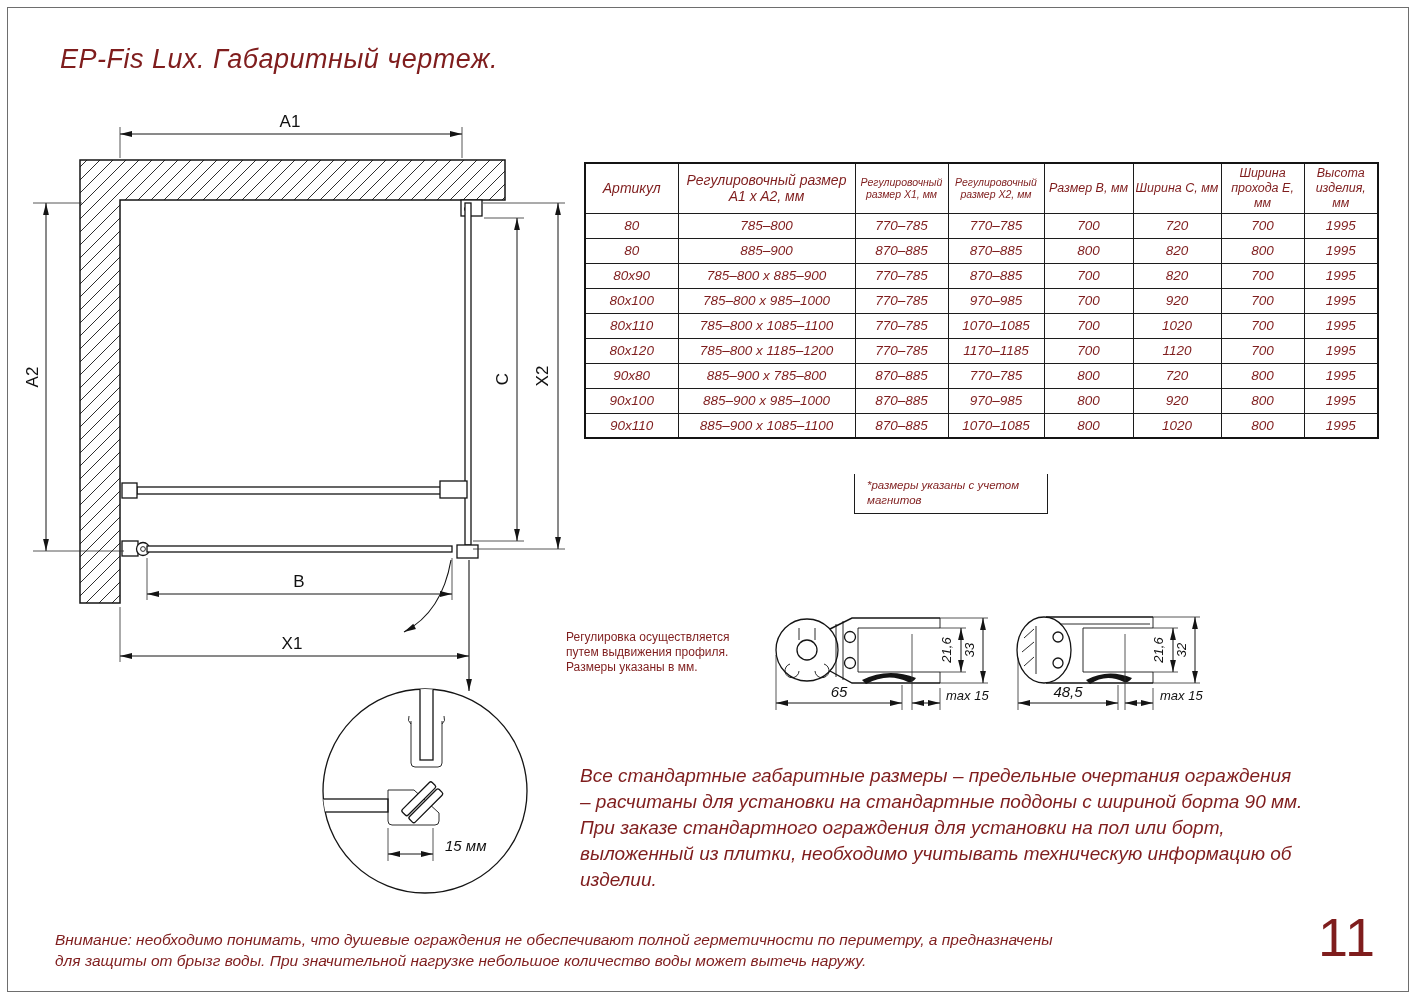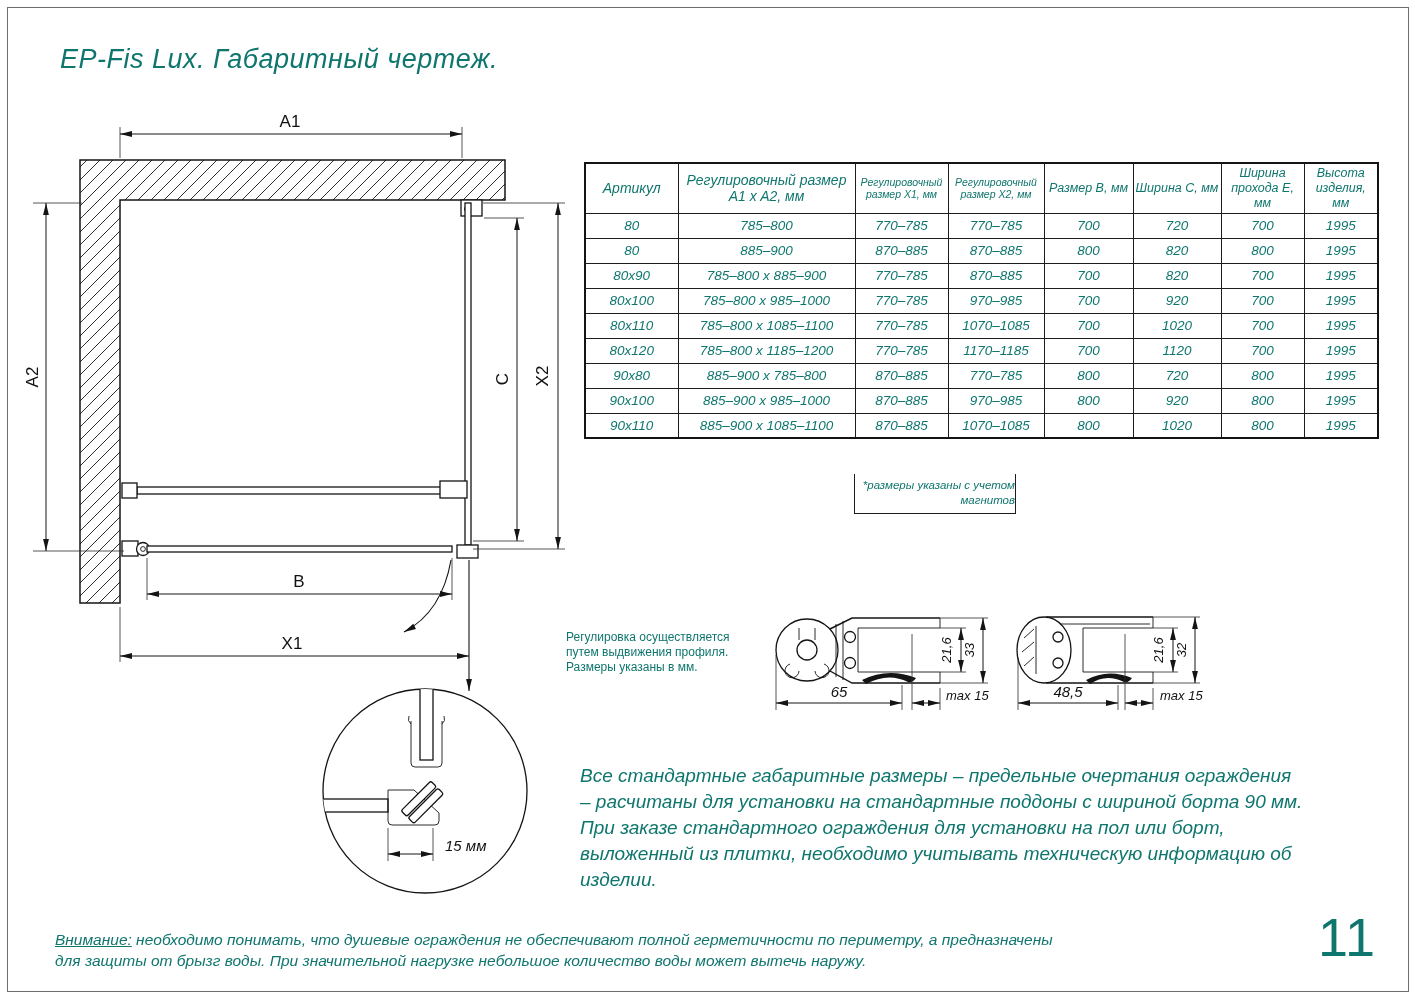--- a/index.html
+++ b/index.html
@@ -1,51 +1,51 @@
 <!DOCTYPE html>
 <html><head>
 <meta charset="utf-8">
 <style>
   * { margin:0; padding:0; box-sizing:border-box; }
   html,body { background:#e8e8e8; }
   .page {
     position:relative; width:1415px; height:1000px; background:#fff;
-    font-family:"Liberation Sans", sans-serif; color:#0f766e; overflow:hidden;
+    font-family:"Liberation Sans", sans-serif; color:#7f1d1d; overflow:hidden;
   }
   .frame { position:absolute; left:7px; top:7px; right:6px; bottom:8px; border:1px solid #6e6e6e; }
   .title { position:absolute; left:60px; top:44px; font-size:27px; font-style:italic; letter-spacing:.5px; white-space:nowrap; }
 
   
   table.spec {
     position:absolute; left:584px; top:162px; width:793px;
     border-collapse:collapse; table-layout:fixed; font-style:italic;
     border:2px solid #141414;
   }
   .spec th, .spec td { border:1px solid #1c1c1c; text-align:center; vertical-align:middle; padding:0 2px; }
   .spec thead th { height:50px; font-weight:normal; line-height:1.18; }
   .spec th.h-lg { font-size:14px; }
   .spec th.h-sm { font-size:10.5px; }
   .spec th.h-md { font-size:12.5px; }
   .spec td { height:25px; font-size:13.5px; }
   .footnote {
-    position:absolute; left:854px; top:474px; width:162px;
+    position:absolute; left:854px; top:474px; width:194px;
     border:1px solid #1c1c1c; border-top:none; background:#fff;
-    font-size:11.5px; font-style:italic; text-align:right;
-    padding:4px 0 5px; line-height:1.3;
+    font-size:11.5px; font-style:italic; text-align:left;
+    padding:4px 12px 5px; line-height:1.3;
   }
 
   .profiles-note { position:absolute; left:566px; top:630px; width:172px; 
     font-size:12px; line-height:1.25; }
 
   .paragraph { position:absolute; left:580px; top:763px; width:726px;
     font-size:19px; font-style:italic; line-height:26px; }
 
   .warning { position:absolute; left:55px; top:929px; width:1018px;
     font-size:15.5px; font-style:italic; line-height:21px; }
-  .warning .lbl { text-decoration:underline; }
+  .warning .lbl { }
 
   .page-num { position:absolute; left:1318px; top:906px; font-size:54px; letter-spacing:1px; }
 
   
   svg.draw { position:absolute; left:0; top:0; }
   .ln   { stroke:#141414; stroke-width:1.4; fill:none; }
   .fw   { stroke:#141414; stroke-width:1.3; fill:#fff; }
   .thin { stroke:#141414; stroke-width:0.9; fill:none; }
   .ext  { stroke:#2b2b2b; stroke-width:0.8; fill:none; }
   .dim  { stroke:#141414; stroke-width:1; fill:none;

